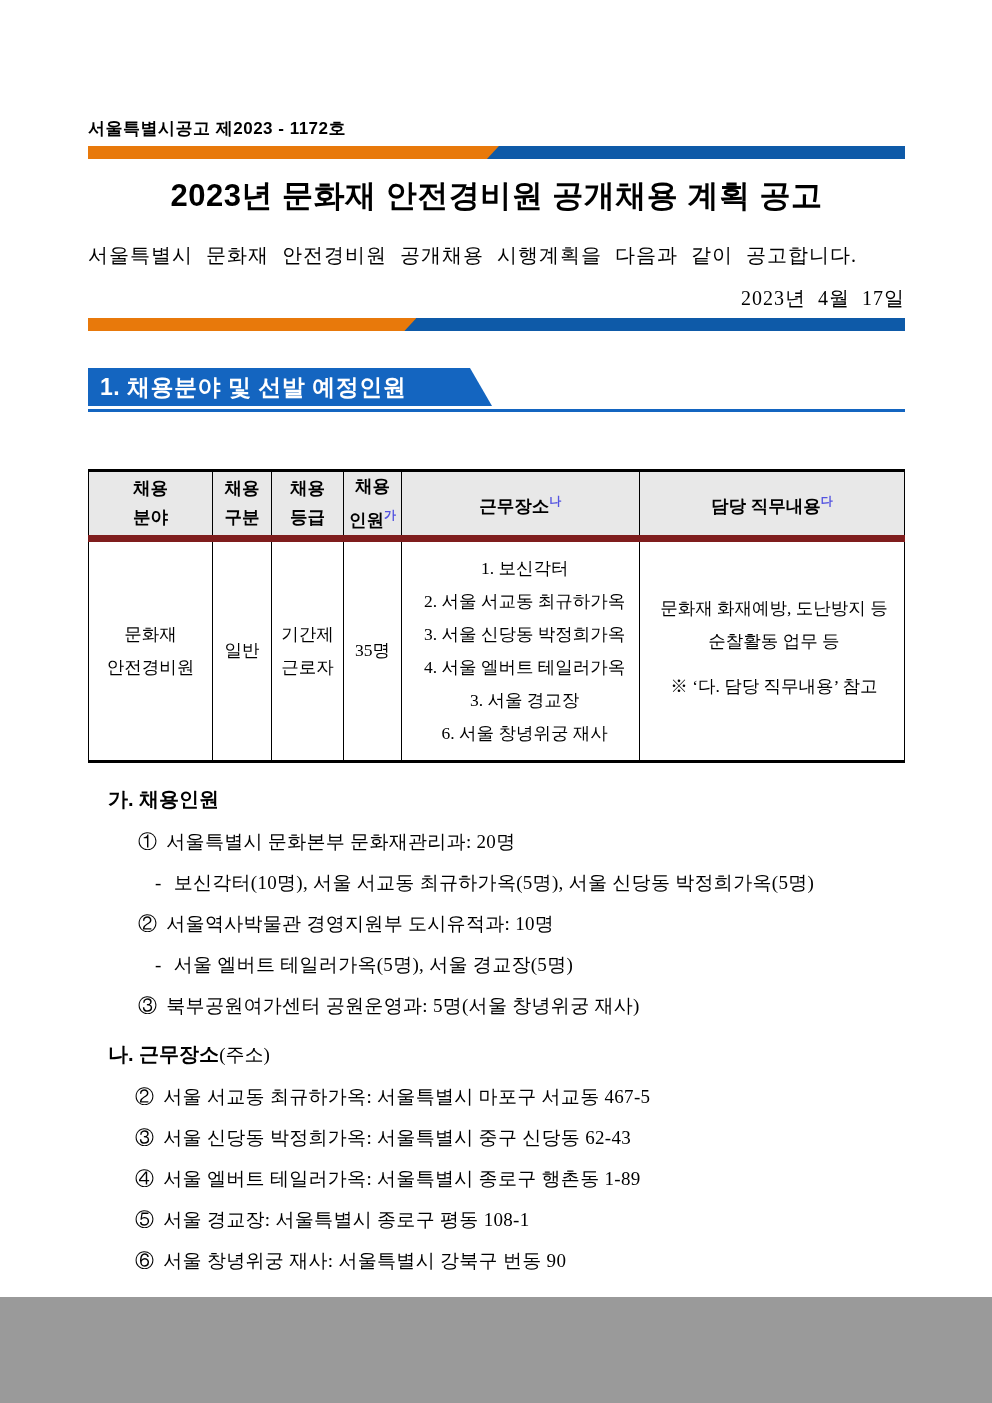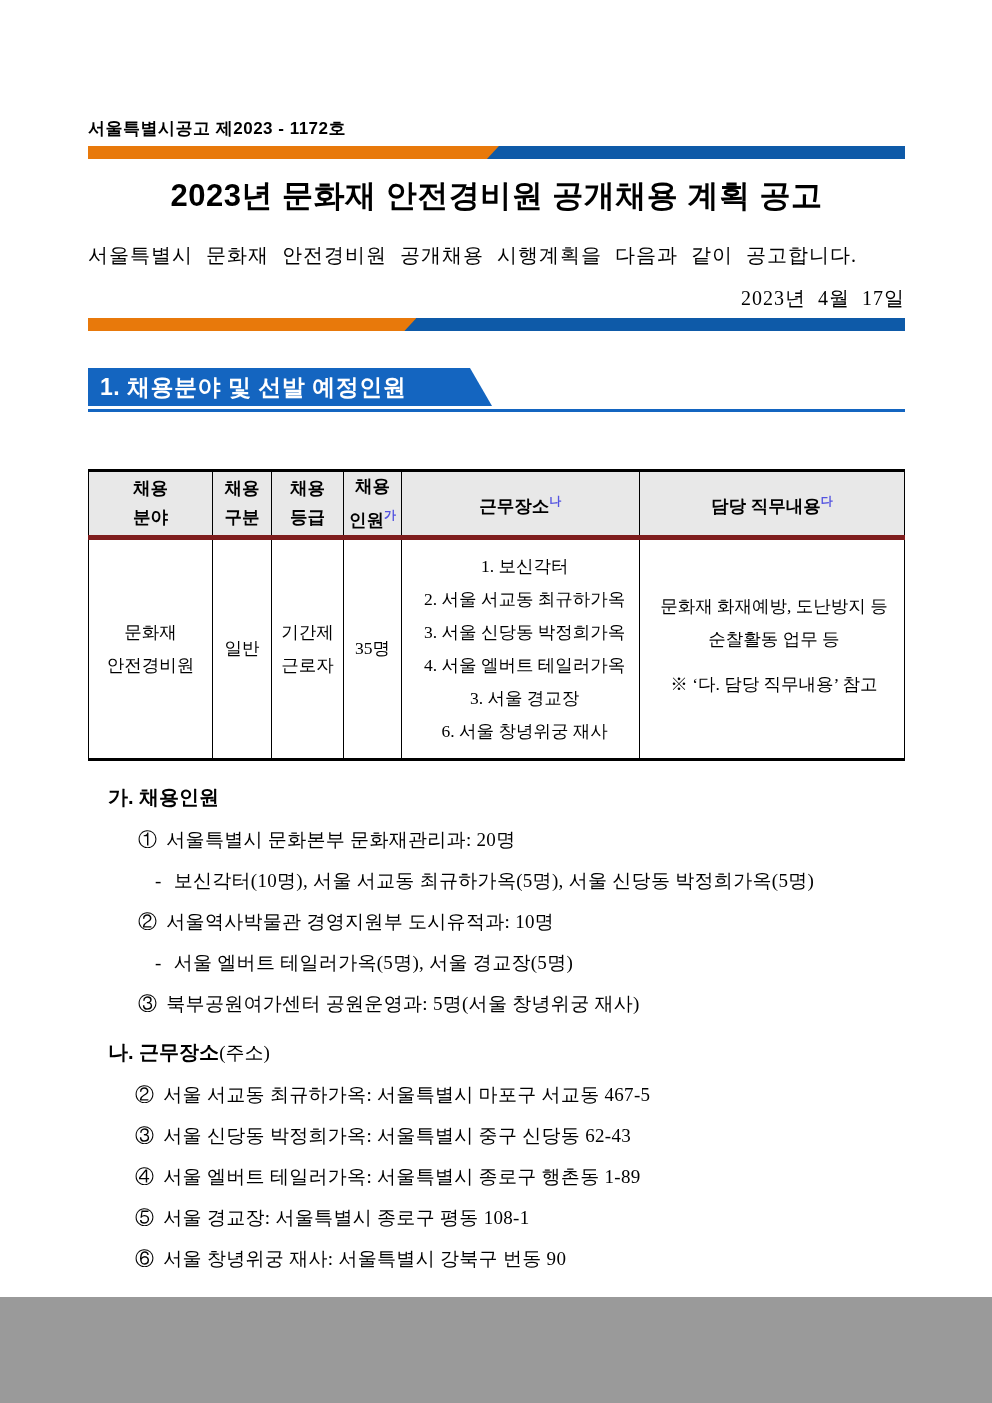--- a/index.html
+++ b/index.html
@@ -46,21 +46,21 @@
     font-weight:800; font-size:23px; padding-left:12px; letter-spacing:.5px;
   }
   .section-underline { height:3px; background:#1465C0; margin-top:3px; }
 
   
   table.recruit {
     width:100%; border-collapse:collapse; margin-top:57px;
     border-top:3px solid #000; border-bottom:3px solid #000;
   }
   table.recruit th, table.recruit td { border:1px solid #000; }
-  table.recruit thead tr { border-bottom:5px solid #7f1d1d; }
+  table.recruit thead tr { border-bottom:7px solid #7f1d1d; }
   table.recruit th {
     background:#E8E8E8; font-family:"Liberation Sans", sans-serif;
     font-weight:600; font-size:17.5px; line-height:29px;
     height:58px; text-align:center; vertical-align:middle;
   }
   table.recruit td {
     font-size:17.5px; height:166px; vertical-align:middle; text-align:center;
     line-height:33px;
   }
   sup.ref { color:#5353E0; font-size:12px; font-weight:700; vertical-align:super; }

